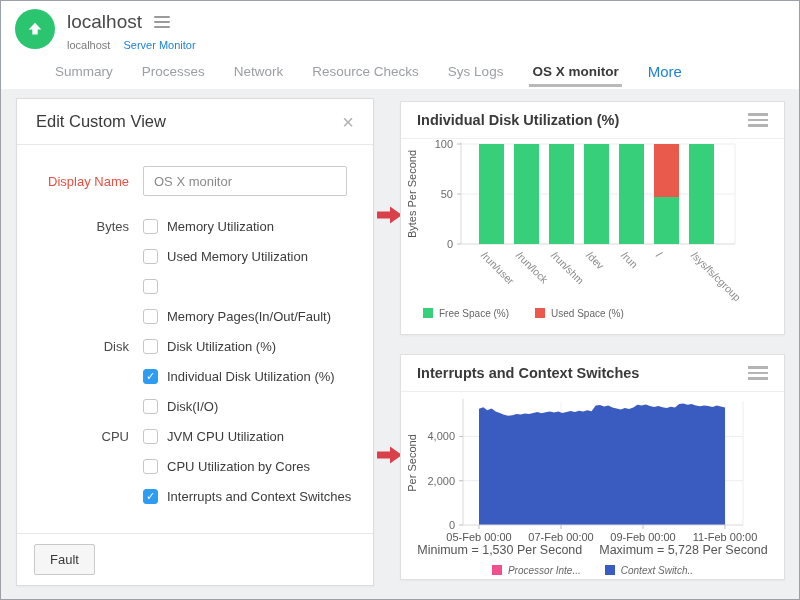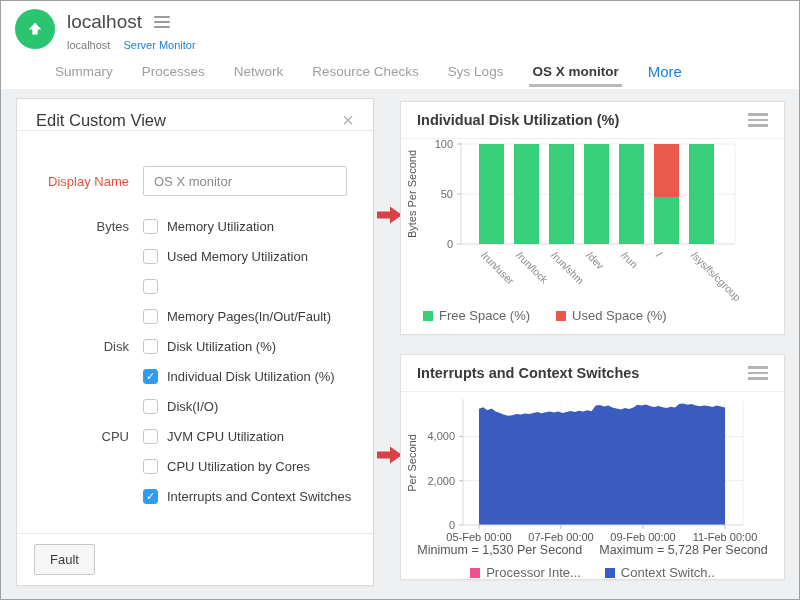--- a/index.html
+++ b/index.html
@@ -22,21 +22,21 @@
   .tab.active { color:#3a3a3a; font-weight:bold; }
   .tab.active::after { content:""; position:absolute; left:-3px; right:-3px; bottom:-8px; height:3px; background:#b9b9b9; }
   .tab.more { color:#1e82d8; font-size:15px; }
 
   
   .content { position:absolute; top:88px; left:0; right:0; bottom:0; background:#eef0f1; }
 
   
   .panel { position:absolute; left:15px; top:9px; width:358px; height:488px; background:#fff;
            border:1px solid #dcdcdc; box-shadow:0 1px 2px rgba(0,0,0,.04); }
-  .panel-header { height:32px; display:flex; align-items:flex-end; padding:0 19px; border-bottom:1px solid #e8e8e8;gap:7px; }
+  .panel-header { height:46px; display:flex; align-items:center; padding:0 19px; border-bottom:1px solid #e8e8e8;gap:7px; }
   .panel-title { font-size:16.5px; color:#3a3a3a; }
   .panel-close { margin-left:auto; color:#b0b0b0; font-size:20px; line-height:20px; cursor:pointer; }
   .display-row { position:absolute; top:66px; left:0; right:0; height:32px; display:flex; align-items:center; }
   .display-label { width:126px; text-align:right; padding-right:14px; font-size:13px; color:#e5503f; }
   .display-input { width:204px; height:30px; border:1px solid #ccc; border-radius:2px; padding:0 10px;
                    font-size:13px; color:#8a8a8a; font-family:"Liberation Sans",sans-serif; }
   .checklist { position:absolute; top:112px; left:0; right:0; }
   .check-row { display:flex; align-items:center; height:30px; }
   .group-label { width:126px; text-align:right; padding-right:14px; font-size:13px; color:#4a4a4a; }
   .checkbox { width:15px; height:15px; border:1px solid #c6c6c6; border-radius:3px; background:#fff;
@@ -59,22 +59,22 @@
   .card-2 { left:399px; top:265px; width:385px; height:226px; }
   .card-header { height:37px; display:flex; align-items:center; padding:0 16px; border-bottom:1px solid #efefef; }
   .card-title { font-size:14.5px; color:#3a3a3a; font-weight:bold; }
   .menu-icon { margin-left:auto; display:flex; flex-direction:column; gap:3px; cursor:pointer; }
   .menu-icon i { display:block; width:20px; height:2.5px; background:#b4b4b4; }
   .chart-svg { position:absolute; left:0; overflow:visible; }
   .svg-1 { top:36px; }
   .svg-2 { top:40px; }
   .legend-row { position:absolute; display:flex; gap:26px; align-items:center; }
   .legend-1 { left:22px; top:206px; }
-  .legend-2 { left:0; right:0; top:210px; justify-content:center; gap:24px; }
-  .legend-item { display:flex; align-items:center; gap:6px; font-size:13px; color:#666; }
+  .legend-2 { left:0; right:0; top:210px; justify-content:center; gap:24px;font-style:italic; }
+  .legend-item { display:flex; align-items:flex-start; gap:6px; font-size:10px; color:#666; }
   .swatch { width:10px; height:10px; flex:none; }
   .minmax-row { position:absolute; left:0; right:0; top:188px; display:flex; justify-content:center; gap:17px;
                 font-size:12.5px; color:#555; }
 </style>
 </head>
 <body>
 
 <div class="screen">
 
   <div class="header">

